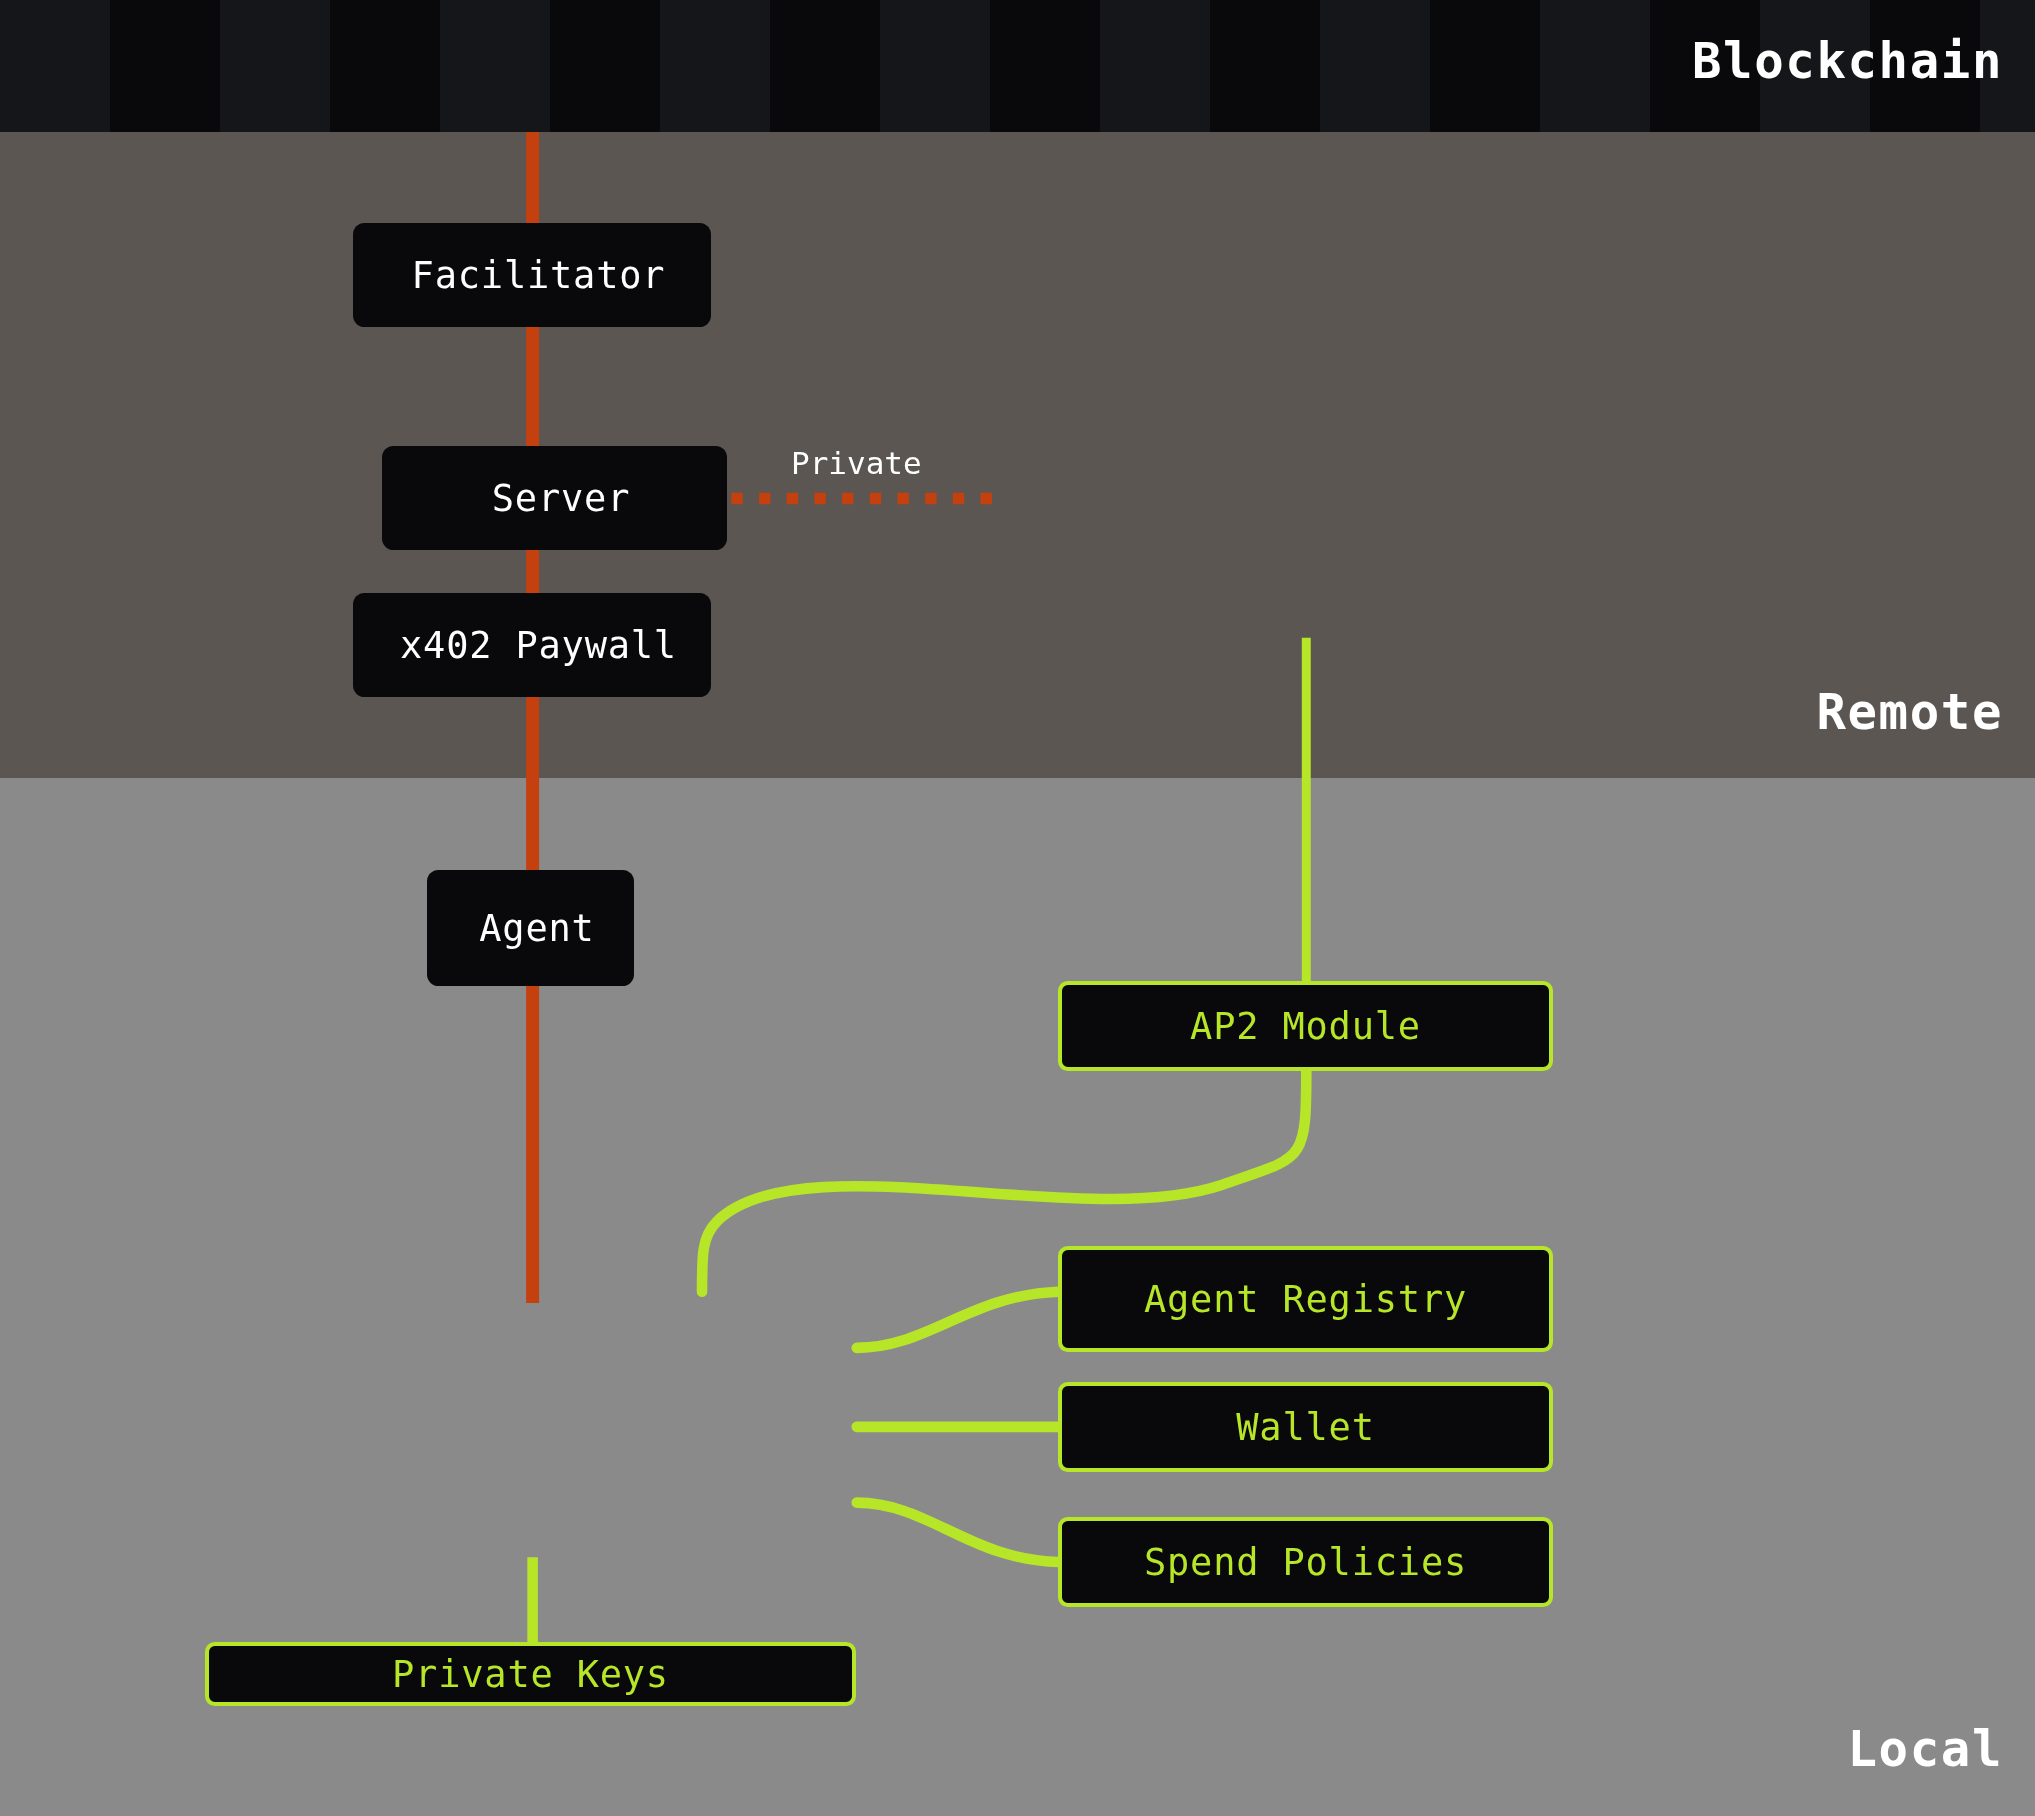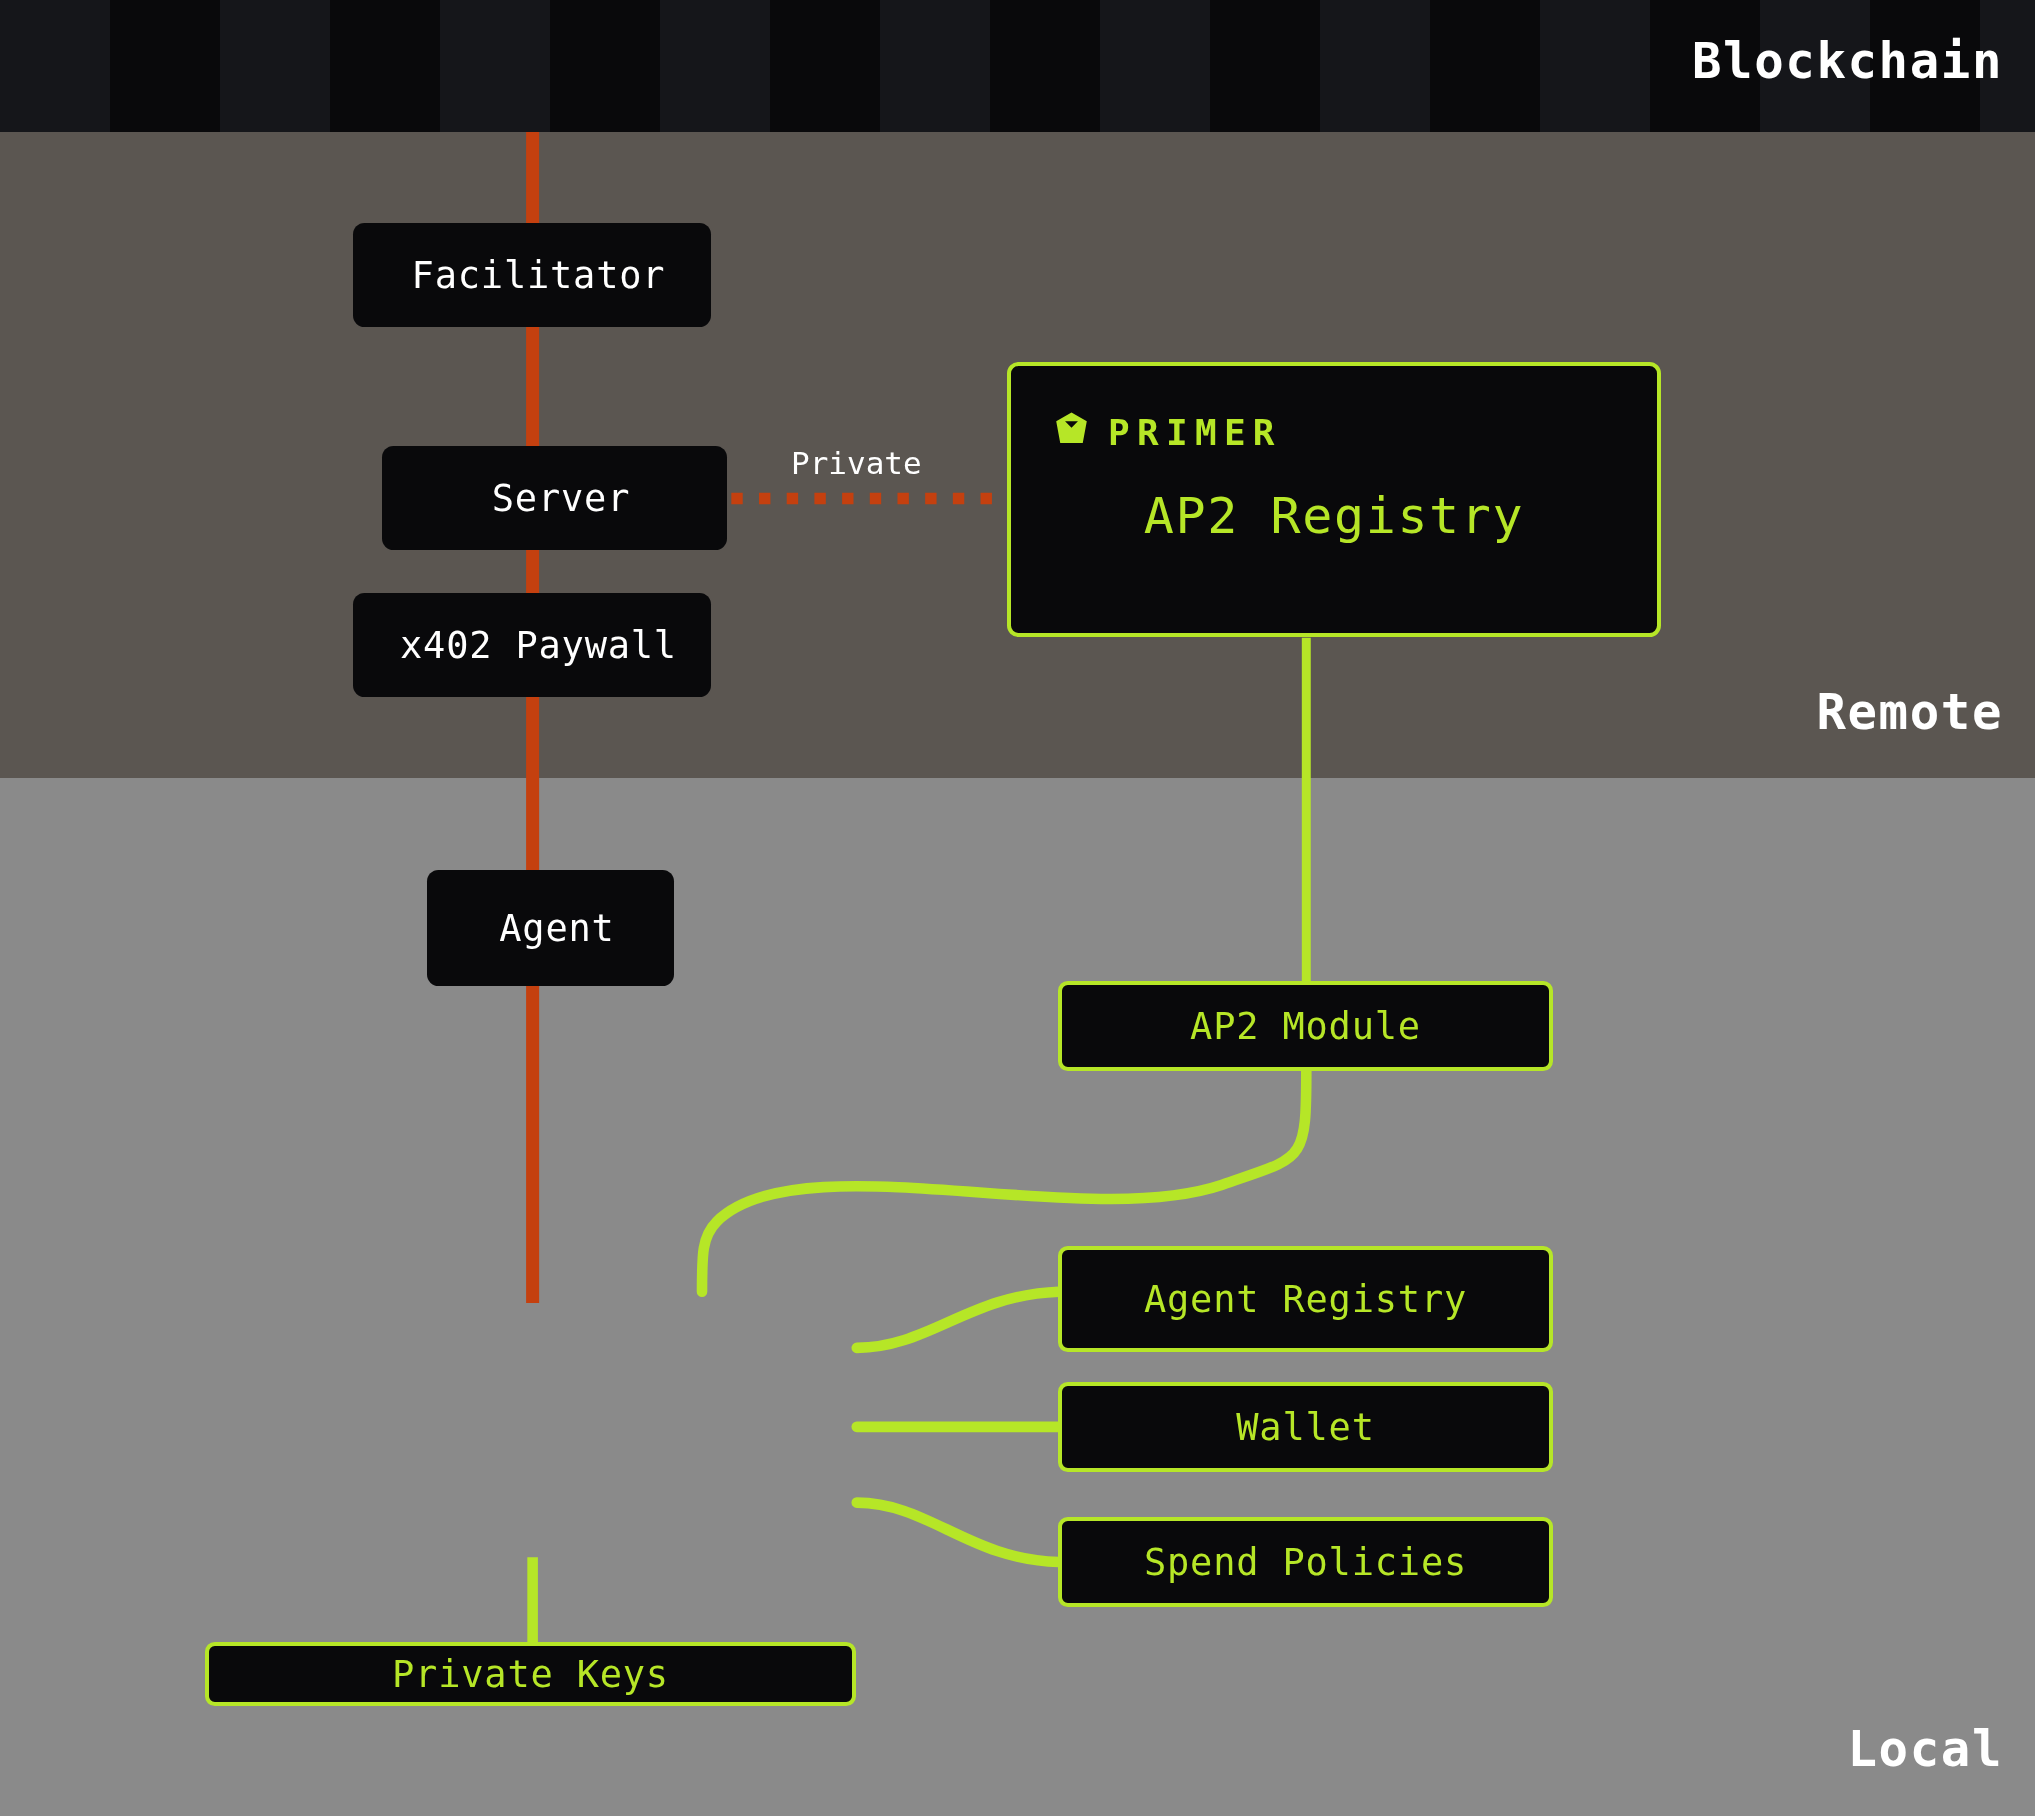--- a/index.html
+++ b/index.html
@@ -88,21 +88,21 @@
     letter-spacing: 0.8px;
     white-space: nowrap;
   }
   .node.dark  { color: #ffffff; border: none; padding-left: 13px; }
   .node.green { color: #b6e627; border: 4.9px solid #b6e627; border-radius: 9.8px; }
 
   
   #node-facilitator { left: 353px; top: 223px; width: 358px; height: 104px; }
   #node-server      { left: 353px; top: 446px; width: 345px; height: 104px; margin-left: 29px; }
   #node-paywall     { left: 353px; top: 593px; width: 358px; height: 104px; }
-  #node-agent       { left: 427px; top: 870px; width: 247px; height: 116px; }
+  #node-agent       { left: 427px; top: 870px; width: 207px; height: 116px; }
 
   
   #node-ap2-registry {
     left: 1007px; top: 362px; width: 654px; height: 275px;
     display: block;
     padding: 0;
     border-radius: 11.4px;
   }
   .primer-badge {
     position: absolute;
@@ -212,31 +212,20 @@
   </div>
 
   <div class="node dark" id="node-paywall">
     <span>x402 Paywall</span>
   </div>
 
   <div class="node dark" id="node-agent">
     <span>Agent</span>
   </div>
 
-  <div class="node green" id="node-ap2-registry">
-    <div class="primer-badge">
-      <span class="brandmark">
-        <svg width="37" height="37" viewBox="0 0 46 46" aria-hidden="true">
-          <path d="M4 14 L23 3 L42 14 L37 41 L9 41 Z M15 14 L23 22 L31 14 Z" fill="#b6e627" fill-rule="evenodd"></path>
-        </svg>
-      </span>
-      <span class="brandname">PRIMER</span>
-    </div>
-    <div id="ap2-registry-title">AP2 Registry</div>
-  </div>
 
   <div class="node green" id="node-ap2-module">
     <span>AP2 Module</span>
   </div>
 
   <div class="node green" id="node-agent-registry">
     <span>Agent Registry</span>
   </div>
 
   <div class="node green" id="node-wallet">

